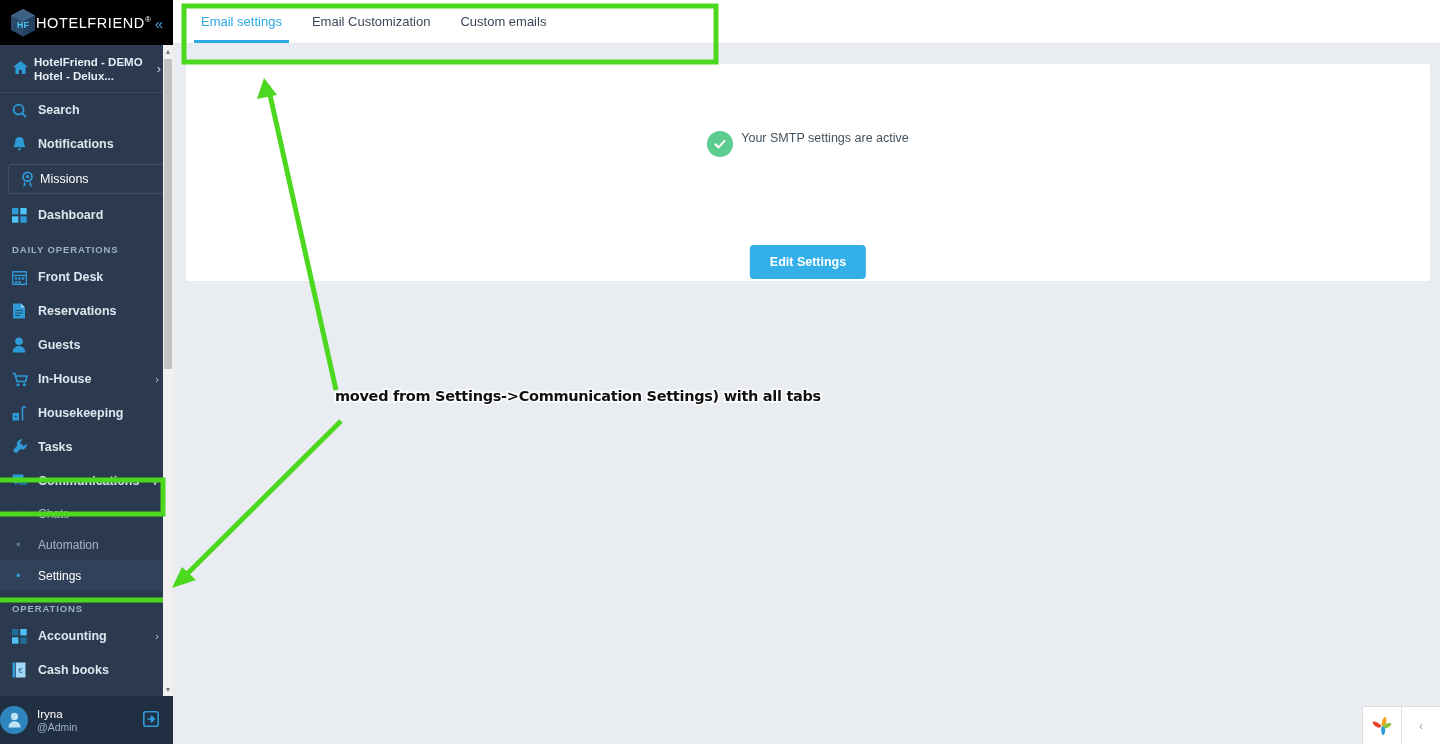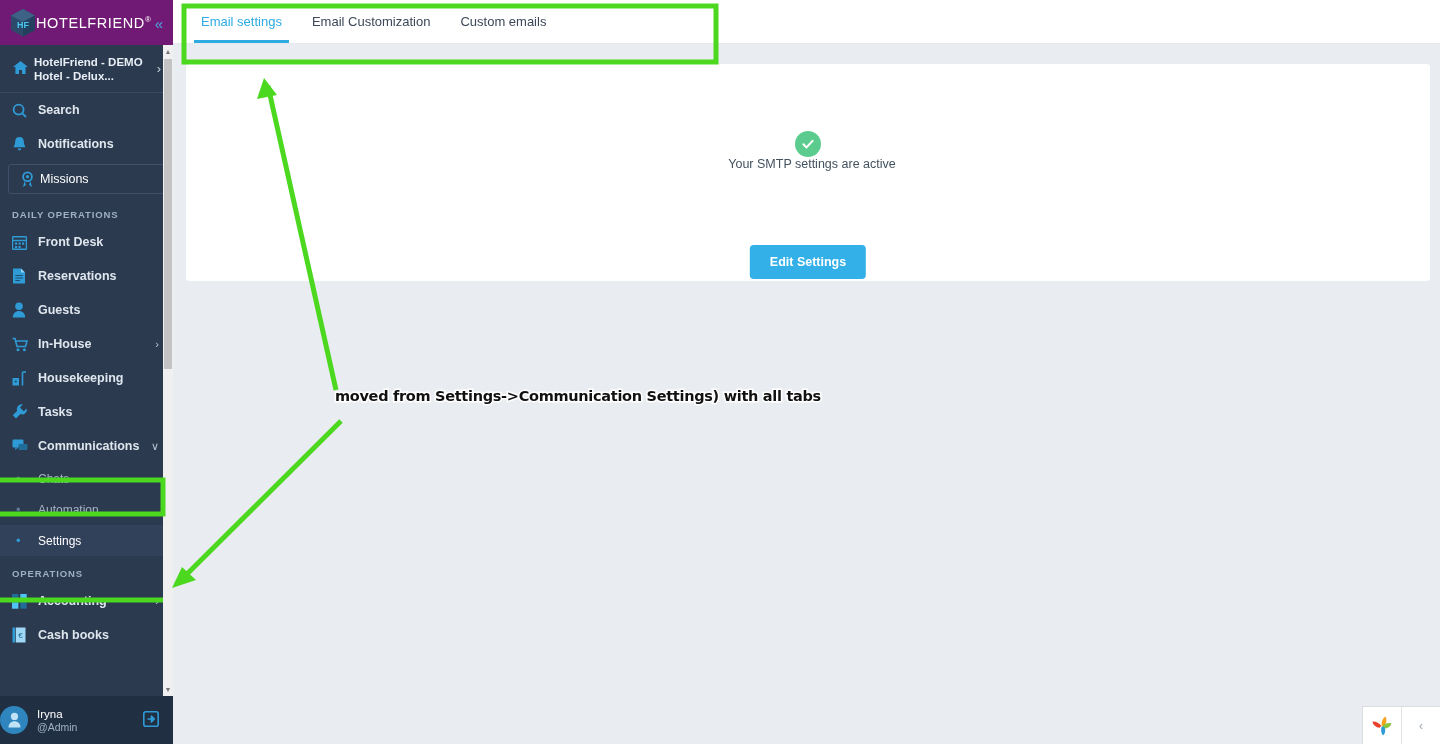--- a/index.html
+++ b/index.html
@@ -13,21 +13,21 @@
 
   
   .sidebar {
     position: absolute; left: 0; top: 0;
     width: 173px; height: 744px;
     background: #2b3a4f;
     color: #ffffff;
     overflow: hidden;
   }
   .brand {
-    height: 45px; background: #701a75;
+    height: 45px; background: #000000;
     display: flex; align-items: center;
     padding-left: 10px; position: relative;
   }
   .brand-logo { width: 26px; height: 30px; position: relative; flex: none; }
   .brand-name {
     font-size: 14.5px; font-weight: normal; letter-spacing: .6px;
     color: #ffffff; margin-left: 0;
   }
   .brand-reg { font-size: 8px; vertical-align: super; }
   .brand-collapse {
@@ -125,21 +125,21 @@
     content: ""; position: absolute; left: 8px; right: 8px; bottom: 0;
     height: 3px; background: #2eabe3;
   }
 
   .card {
     position: absolute; left: 13px; top: 64px; right: 10px; height: 217px;
     background: #ffffff; border-radius: 3px;
   }
   .status-row {
     position: absolute; left: 0; right: 0; top: 67px;
-    display: flex; align-items: center; justify-content: center; flex-direction: column;
+    display: flex; justify-content: center;
   }
   .check-circle {
     width: 26px; height: 26px; border-radius: 50%; background: #5bcb8e;
     display: flex; align-items: center; justify-content: center; flex: none;
   }
   .check-circle svg { display: block; }
   .status-text { font-size: 12.5px; color: #42525f; margin-left: 8px; }
 
   .edit-btn {
     position: absolute; top: 181px; left: 50%; transform: translateX(-50%);
@@ -227,20 +227,31 @@
           <svg width="15" height="17" viewBox="0 0 15 17">
               <circle cx="7.5" cy="5.7" r="4.4" fill="none" stroke="#2e9bd6" stroke-width="1.8"></circle>
               <circle cx="7.5" cy="5.7" r="1.6" fill="#2e9bd6"></circle>
               <path d="M4.6 10 L3 16 L6 14 Z" fill="#2e9bd6"></path>
               <path d="M10.4 10 L12 16 L9 14 Z" fill="#2e9bd6"></path>
             </svg>
         </span>
         <span class="lbl">Missions</span>
       </div>
 
+      <div class="nav-item" style="margin-top:4px">
+        <span class="ic">
+          <svg width="15" height="15" viewBox="0 0 15 15">
+              <rect x="0" y="0" width="6.4" height="6.4" fill="#2e9bd6"></rect>
+              <rect x="8.3" y="0" width="6.4" height="6.4" fill="#4fc3f7"></rect>
+              <rect x="0" y="8.3" width="6.4" height="6.4" fill="#4fc3f7"></rect>
+              <rect x="8.3" y="8.3" width="6.4" height="6.4" fill="#2e9bd6"></rect>
+            </svg>
+        </span>
+        <span class="lbl">Dashboard</span>
+      </div>
 
       <div class="nav-section">DAILY OPERATIONS</div>
 
       <div class="nav-item">
         <span class="ic">
           <svg width="15" height="15" viewBox="0 0 15 15">
               <rect x="0.5" y="1.8" width="14" height="12.5" rx="1" fill="none" stroke="#2e9bd6" stroke-width="1.5"></rect>
               <line x1="0.5" y1="5.5" x2="14.5" y2="5.5" stroke="#2e9bd6" stroke-width="1.5"></line>
               <rect x="3" y="7.5" width="2.2" height="2.2" fill="#2e9bd6"></rect>
               <rect x="6.5" y="7.5" width="2.2" height="2.2" fill="#2e9bd6"></rect>

